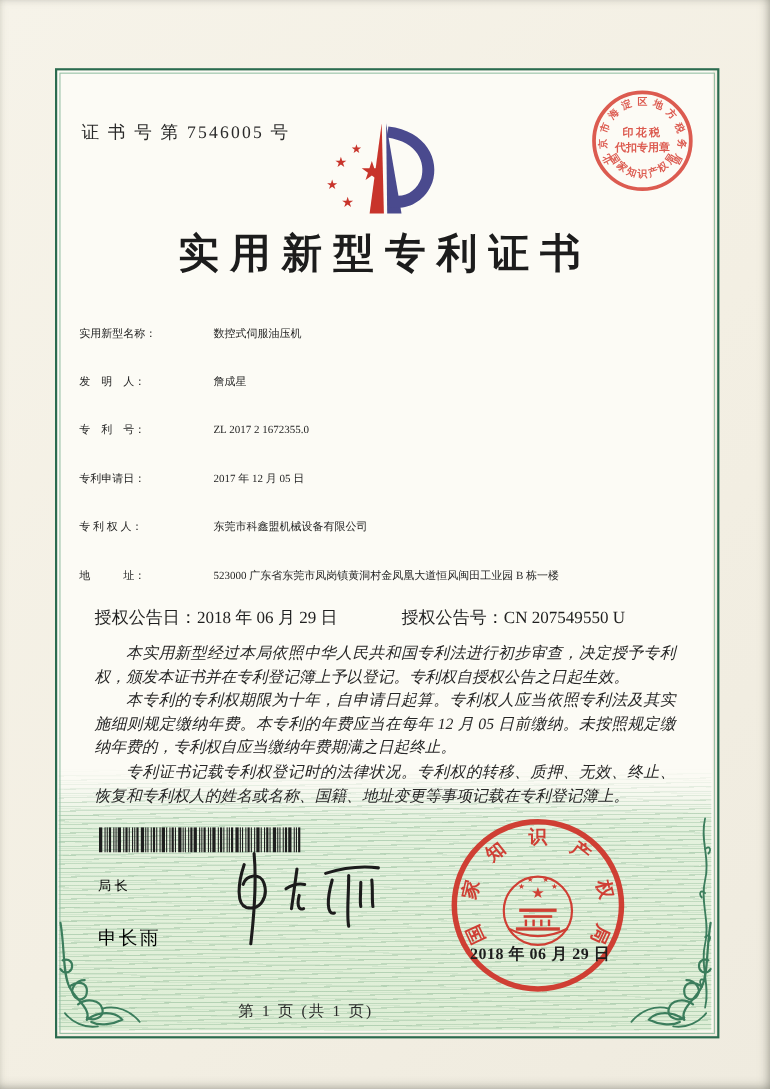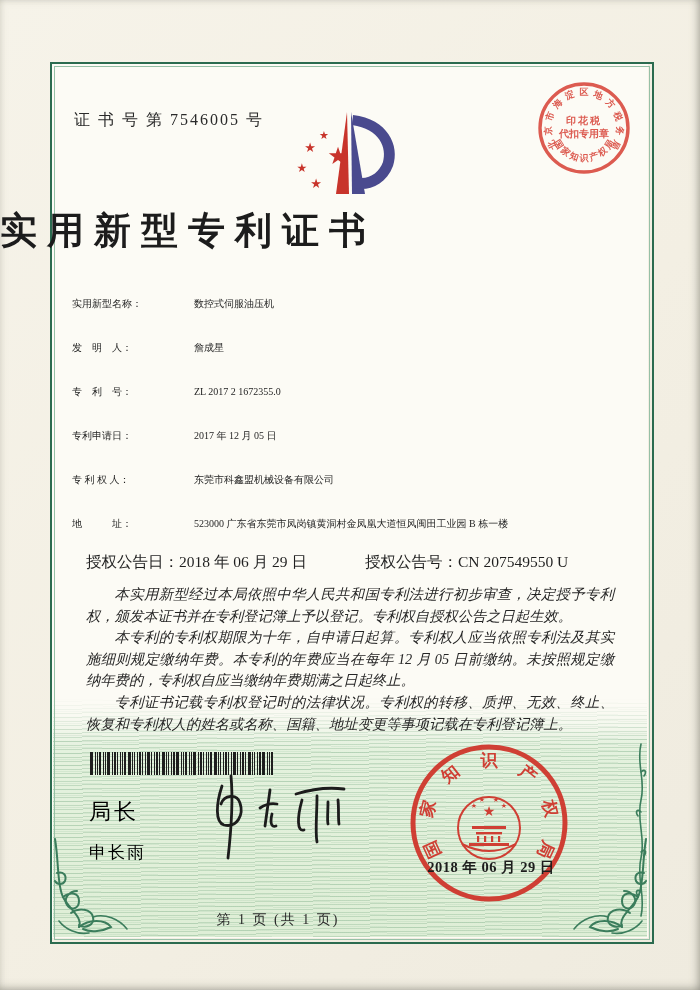--- a/index.html
+++ b/index.html
@@ -19,37 +19,37 @@
            linear-gradient(180deg,rgba(226,241,221,0) 0%,rgba(223,239,217,.85) 22%,#e2f0da 60%,#deeed6 100%);
          -webkit-mask-image:linear-gradient(180deg,transparent 0,black 18%);
          mask-image:linear-gradient(180deg,transparent 0,black 18%);}
   .frame{position:absolute;left:50px;top:62px;width:600px;height:878px;
          border:2px solid #2b6b4f;z-index:3;pointer-events:none;}
   .frame::after{content:"";position:absolute;inset:2px;border:1px solid #96c0a6;}
   .content{position:absolute;inset:0;z-index:4;color:#1f1f1f;padding-left:24px;}
 
   .cert-no{position:absolute;left:74px;top:110px;font-size:16px;letter-spacing:2px;color:#2a2a2a;}
   .logo{position:absolute;left:288px;top:106px;}
-  .title{position:absolute;left:0;top:206px;width:700px;margin:0;text-align:left;
+  .title{position:absolute;left:0;top:206px;width:700px;margin:0;text-align:center;
          font-size:37px;font-weight:bold;letter-spacing:10px;color:#1c1c1c;}
 
   .fields{position:absolute;left:72px;top:293px;width:530px;font-size:10px;}
   .f-row{display:flex;margin-bottom:23px;line-height:21px;}
   .f-label{flex:0 0 122px;white-space:nowrap;}
   .f-value{flex:1;}
   .grant{position:absolute;left:86px;top:551px;width:540px;display:flex;font-size:15.5px;line-height:21px;}
   .g-left{flex:0 0 279px;display:flex;}
   .g-right{display:flex;}
 
   .paras{position:absolute;left:86px;top:584px;width:528px;font-size:14.3px;
          line-height:21.6px;color:#262626;}
   .paras p{margin:0;text-indent:2em;text-align:justify;font-style:italic;}
 
   .barcode{position:absolute;left:90px;top:752px;z-index:5;}
-  .sig-title{position:absolute;left:89px;top:797px;font-size:22px;letter-spacing:3px;z-index:5;}
+  .sig-title{position:absolute;left:89px;top:797px;font-size:12px;letter-spacing:3px;z-index:5;}
   .sig-name{position:absolute;left:89px;top:841px;font-size:17px;letter-spacing:2px;z-index:5;text-align:center;}
   .signature{position:absolute;left:202px;top:770px;z-index:5;}
 
   .seal{position:absolute;left:406px;top:740px;z-index:6;opacity:.92;}
   .seal-date{position:absolute;left:418px;top:858px;width:146px;text-align:center;z-index:7;
              font-size:14.5px;font-weight:bold;letter-spacing:.5px;color:#1d1d1d;}
   .tax-stamp{position:absolute;left:533px;top:77px;z-index:6;opacity:.88;}
 
   .footer{position:absolute;left:0;top:911px;width:556px;text-align:center;z-index:5;
           font-size:14px;letter-spacing:2px;color:#2a2a2a;}

